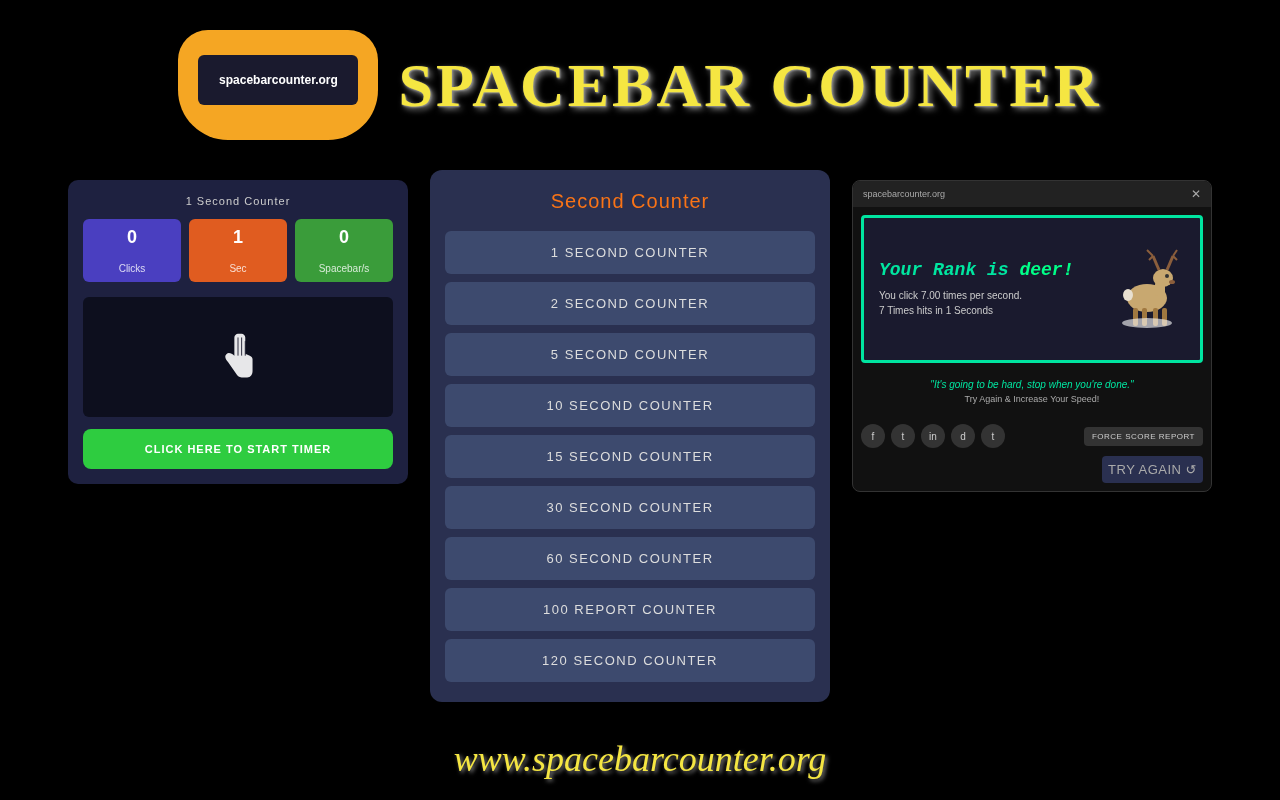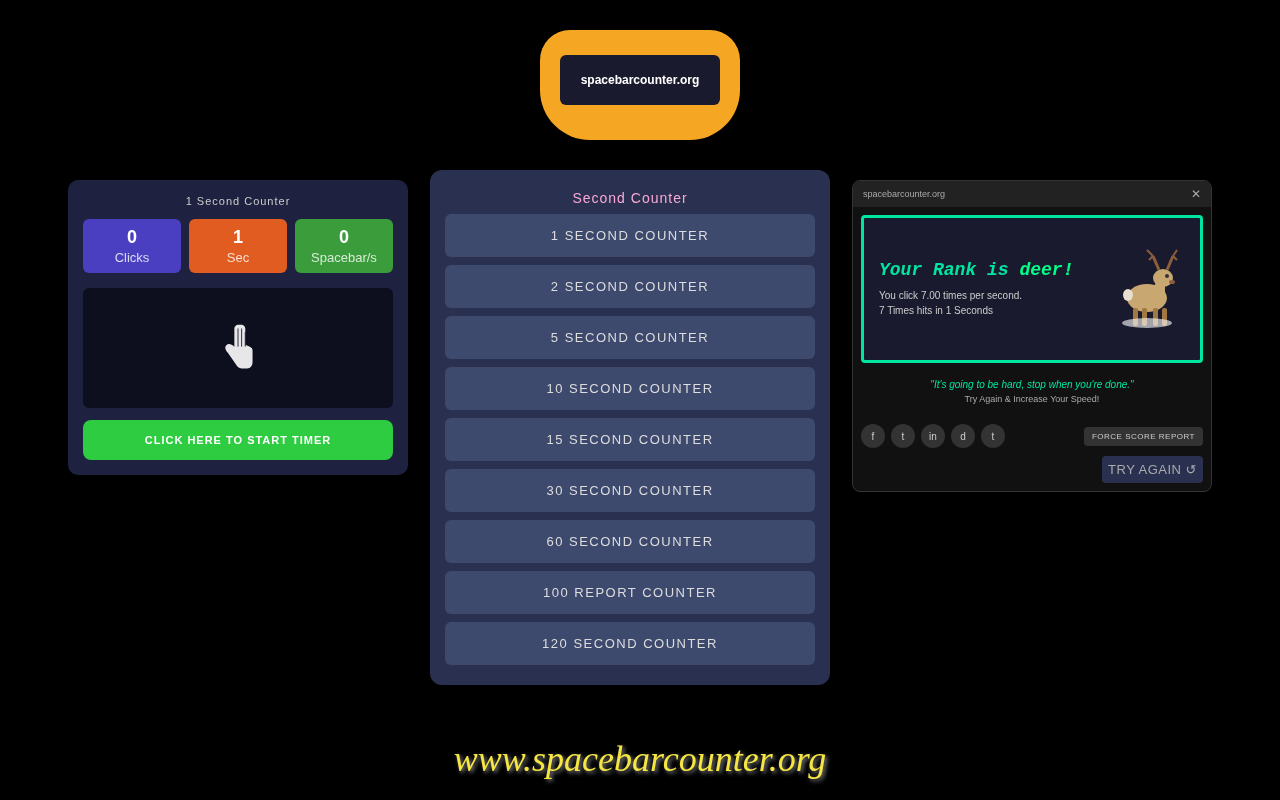--- a/index.html
+++ b/index.html
@@ -111,23 +111,23 @@
 
     .stat-number {
       color: white;
       font-size: 18px;
       font-weight: bold;
       display: block;
     }
 
     .stat-label {
       color: rgba(255,255,255,0.8);
-      font-size: 13px;
+      font-size: 10px;
       display: block;
-      margin-top: 2px;
+      margin-top: 15px;
     }
 
     .click-area {
       background: #0d0f1e;
       height: 120px;
       border-radius: 6px;
       display: flex;
       align-items: center;
       justify-content: center;
       margin-bottom: 12px;
@@ -157,24 +157,24 @@
 
     
     .center-panel {
       width: 400px;
       background: #2a3050;
       border-radius: 12px;
       padding: 20px 15px;
     }
 
     .center-panel-title {
-      color: #f9a8d4;
-      text-align: center;
-      font-size: 14px;
-      margin-bottom: 8px;
+      color: #f97316;
+      text-align: center;
+      font-size: 20px;
+      margin-bottom: 18px;
       letter-spacing: 1px;
     }
 
     .menu-list {
       display: flex;
       flex-direction: column;
       gap: 8px;
     }
 
     .menu-item {
@@ -353,20 +353,21 @@
 <body>
 
 <div class="header">
   <div class="logo-container">
     <div class="logo-shape">
       <div class="logo-inner">
         <span class="logo-text">spacebarcounter.org</span>
       </div>
     </div>
   </div>
+  <div class="site-title">Spacebar Counter</div>
 </div>
 
 <div class="main-content">
 
   <div class="left-panel">
     <div class="left-panel-title">1 Second Counter</div>
     <div class="stats-row">
       <div class="stat-box blue">
         <span class="stat-number">0</span>
         <span class="stat-label">Clicks</span>

